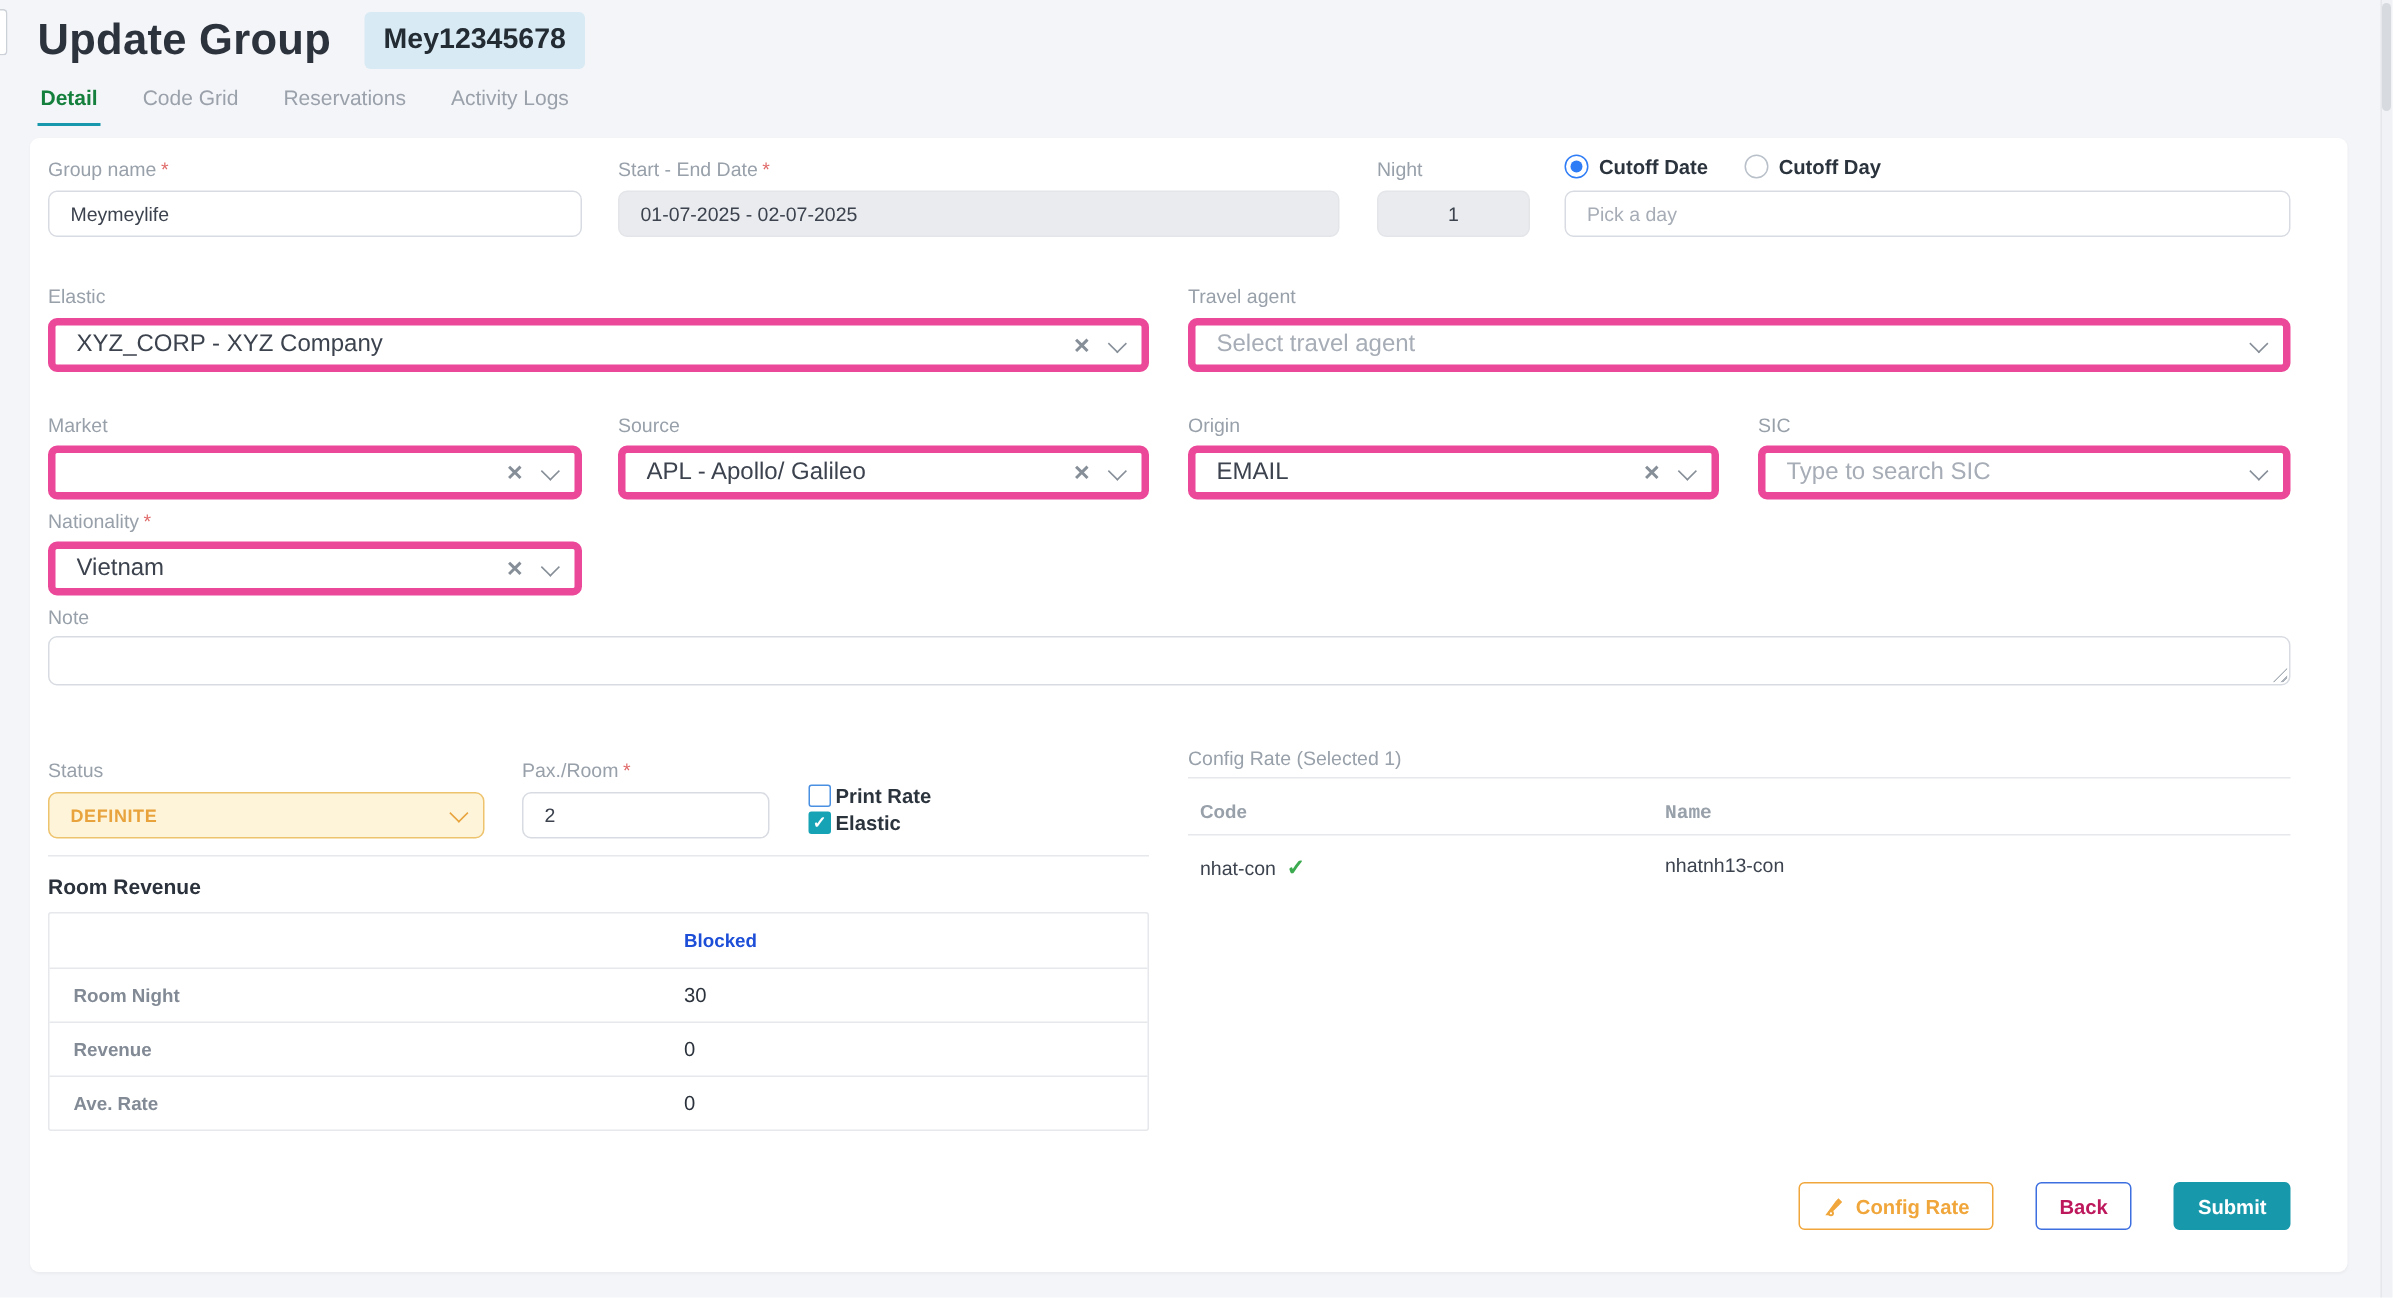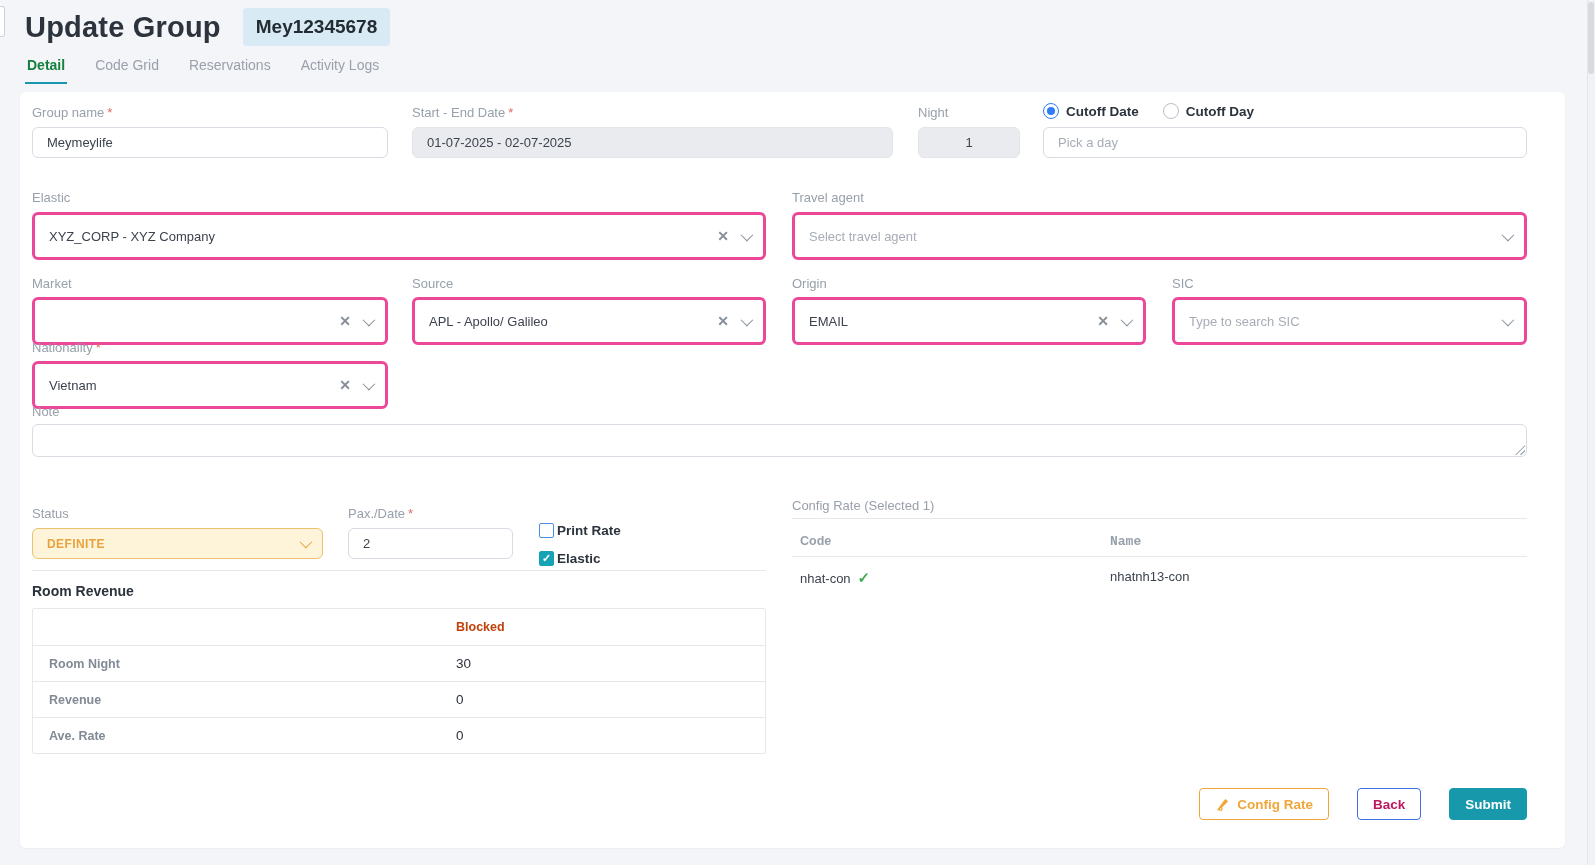--- a/index.html
+++ b/index.html
@@ -28,22 +28,22 @@
   .tab.active{ color:#15803d; font-weight:bold; border-bottom:2px solid #1898ac; }
   
   .card{
     position:absolute; left:20px; top:92px; width:1545px; height:756px;
     background:#fff; border-radius:6px; box-shadow:0 1px 2px rgba(0,0,0,.04);
   }
   .abs{ position:absolute; }
   .lbl{ font-size:13px; color:#98a0aa; white-space:nowrap; }
   .star{ color:#e06a6a; margin-left:3px; }
   .input, .select{
-    height:48px; background:#fff; border:3px solid #ec4899; border-radius:6px;
-    font-size:13px; color:#3c434e; display:flex; align-items:center;
+    height:36px; background:#fff; border:5px solid #ec4899; border-radius:6px;
+    font-size:16px; color:#3c434e; display:flex; align-items:center;
   }
   input.input, textarea.note-ta{
     font-family:"Liberation Sans",sans-serif; font-size:13px; color:#3c434e;
     border:1px solid #d8dce2; border-radius:6px; outline:none; padding:0 14px;
   }
   input.input::placeholder, textarea::placeholder{ color:#a7adb6; }
   input.disabled{ background:#e9ebee; border-color:#e3e5e9; }
   .select{ padding:0 10px 0 14px; justify-content:space-between; }
   .select .value{ flex:1; overflow:hidden; white-space:nowrap; }
   .select .value.placeholder{ color:#a7adb6; }
@@ -89,21 +89,21 @@
   .cr-code, .cr-name{ font-size:13px; color:#3c434e; }
   .check-icon{ color:#3cab50; font-weight:bold; font-size:15px; margin-left:7px; }
   .check-icon::before{ content:"\2713"; }
   
   .rr-title{ font-size:14px; font-weight:bold; color:#2b323c; }
   .rr-table{ border:1px solid #e6e8ec; border-radius:2px; }
   .rr-row{ display:flex; align-items:center; height:36px; border-top:1px solid #e6e8ec; }
   .rr-row:first-child{ border-top:none; }
   .rr-cell-label{ width:423px; padding-left:16px; font-size:12.5px; color:#8f97a1; font-weight:bold; }
   .rr-cell-value{ font-size:13.5px; color:#2b323c; }
-  .rr-head .rr-cell-value{ font-size:12.5px; color:#c2410c; font-weight:bold; }
+  .rr-head .rr-cell-value{ font-size:12.5px; color:#1d4ed8; font-weight:bold; }
   .rr-row:not(.rr-head) .rr-cell-label{ color:#828a95; }
   
   .footer{ position:absolute; right:38px; top:696px; display:flex; gap:28px; }
   .btn{ height:32px; border-radius:4px; font-size:13.5px; font-weight:bold;
     display:flex; align-items:center; justify-content:center; cursor:pointer; padding:0 15px; }
   .btn-config{ background:#fff; border:1px solid #f0a63a; color:#f0a63a; gap:7px; }
   .btn-back{ background:#fff; border:1px solid #3d6fe0; color:#be185d; }
   .btn-submit{ background:#1798ab; border:1px solid #1798ab; color:#fff; }
   
   .scrollbar-track{ position:absolute; right:0; top:0; width:8px; height:865px;
@@ -212,23 +212,23 @@
     <span class="resize-corner"></span>
   </div>
 
   <div class="abs lbl" style="left:12px; top:414px;">Status</div>
   <div class="abs select status-select" style="left:12px; top:436px; width:291px; height:31px;">
     <span class="value">DEFINITE</span>
     <span class="icon-group">
         <span class="chev"></span>
       </span>
   </div>
-  <div class="abs lbl" style="left:328px; top:414px;"><span>Pax./Date</span><span class="star">*</span></div>
+  <div class="abs lbl" style="left:328px; top:414px;"><span>Pax./Room</span><span class="star">*</span></div>
   <input class="abs input" style="left: 328px; top: 436px; width: 165px; height: 31px;" value="2">
-  <div class="abs" style="left:519px; top:431px; display:flex; flex-direction:column; gap:13px;">
+  <div class="abs" style="left:519px; top:431px; display:flex; flex-direction:column; gap:3px;">
     <div class="cb-row">
       <span class="cbox"></span>
       <span class="cb-lbl">Print Rate</span>
     </div>
     <div class="cb-row">
       <span class="cbox checked"></span>
       <span class="cb-lbl">Elastic</span>
     </div>
   </div>
 

